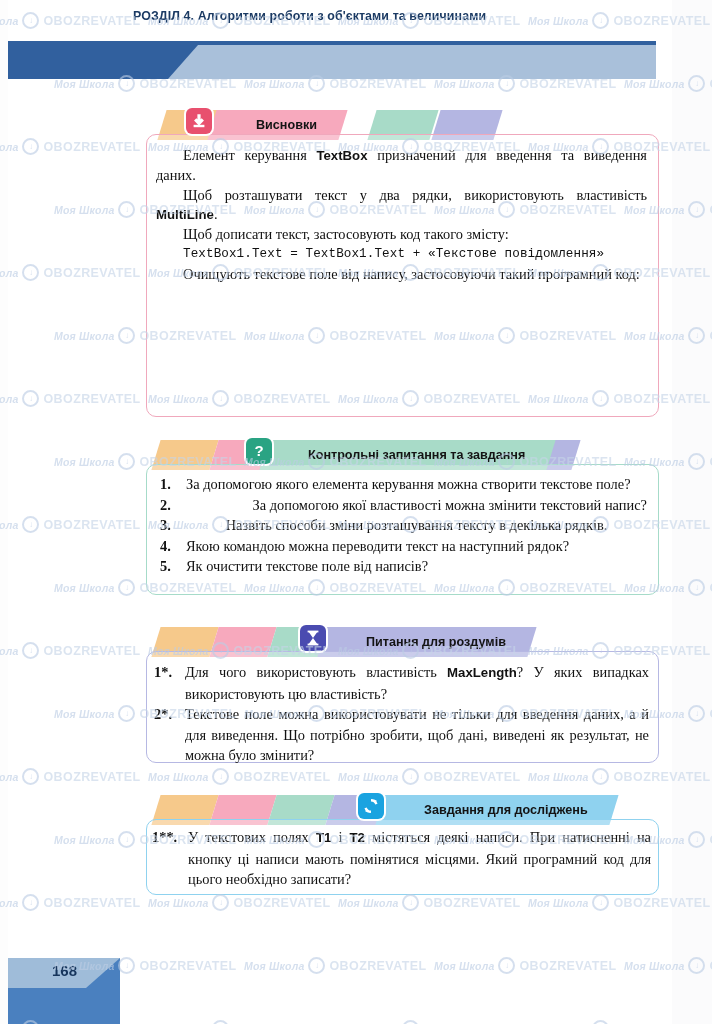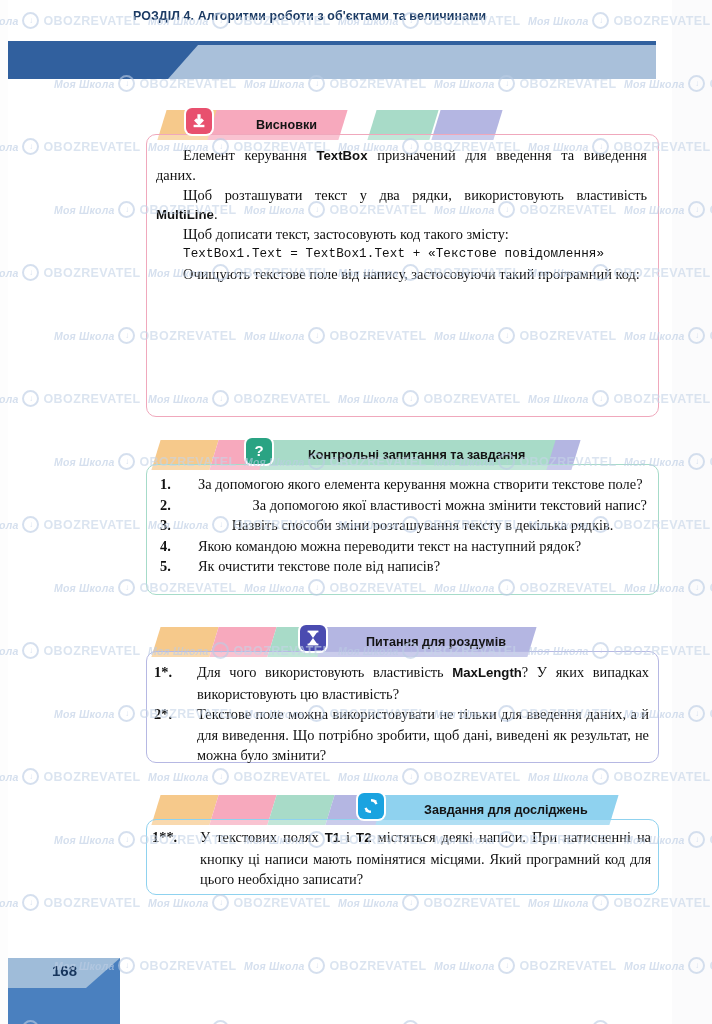--- a/index.html
+++ b/index.html
@@ -145,21 +145,21 @@
     font-family:"Liberation Serif", serif;
     font-size:14.4px;color:#111;line-height:20.5px;
   }
   .numlist .row{
     display:flex;align-items:flex-start;
   }
   .numlist .n{
     flex:0 0 auto;width:26px;text-align:left;
     font-weight:bold;font-family:"Liberation Serif",serif;
   }
-  .numlist .t{flex:1 1 auto;text-align:justify;margin-left:12px;}
+  .numlist .t{flex:1 1 auto;text-align:justify;}
 
   
   .footer-shape{
     position:absolute;left:8px;top:958px;width:112px;height:66px;
     background:#4a80bf;
     clip-path:polygon(0 0,112px 0,112px 66px,0 66px);
   }
   .footer-light{
     position:absolute;left:8px;top:958px;width:112px;height:30px;
     background:#9fbcd9;

